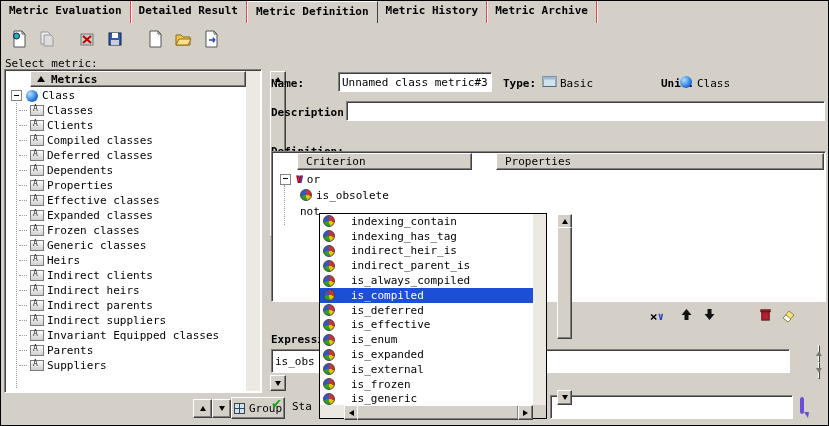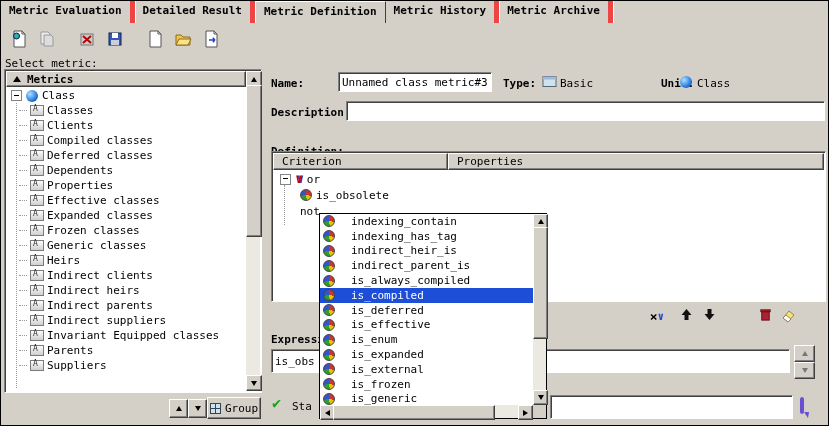--- a/index.html
+++ b/index.html
@@ -8,26 +8,26 @@
        font-family:"DejaVu Sans Mono",monospace;font-size:11px;color:#000;}
   .abs{position:absolute;}
   .bold{font-weight:bold;}
 
   
   .sunken{background:#fff;border-top:1px solid #808080;border-left:1px solid #808080;
           border-bottom:1px solid #fff;border-right:1px solid #fff;
           box-shadow:inset 1px 1px 0 #404040;}
   .raised{background:#d4d0c8;border-top:1px solid #fff;border-left:1px solid #fff;
           border-bottom:1px solid #404040;border-right:1px solid #404040;
-          box-shadow:inset -1px -1px 0 #808080;}
+          box-shadow:inset -1px -1px 0 #808080;margin-left:24px;}
 
   
   .tabbar{position:absolute;left:0;top:0;right:0;height:22px;display:flex;align-items:stretch;}
   .tab{padding:3px 8px 0 8px;font-weight:bold;white-space:nowrap;
-       border-right:5px solid #ef4444;box-shadow:1px 0 0 #fff;cursor:default;}
+       border-right:1px solid #ef4444;box-shadow:1px 0 0 #fff;cursor:default;}
   .tab.active{background:#d4d0c8;border-top:1px solid #fff;border-left:1px solid #fff;
        border-right:1px solid #404040;box-shadow:none;}
 
   
   .toolbar{position:absolute;left:4px;top:25px;height:28px;display:flex;align-items:center;}
   .tbtn{width:26px;height:26px;display:flex;align-items:center;justify-content:center;
         background:transparent;border:1px solid transparent;}
   .tbtn.gap{margin-left:12px;}
 
   

